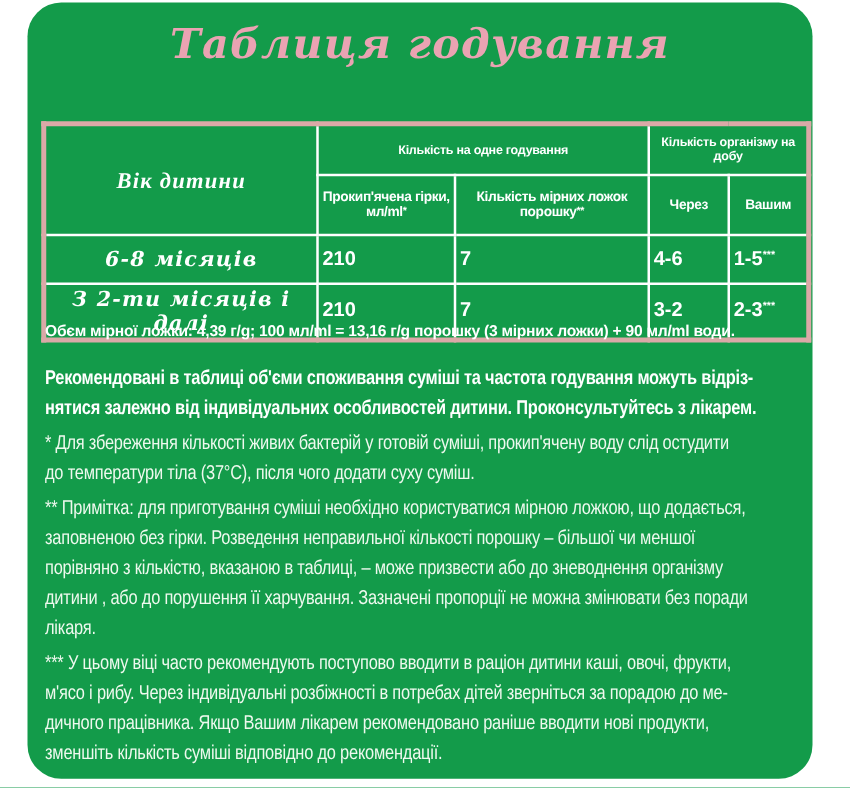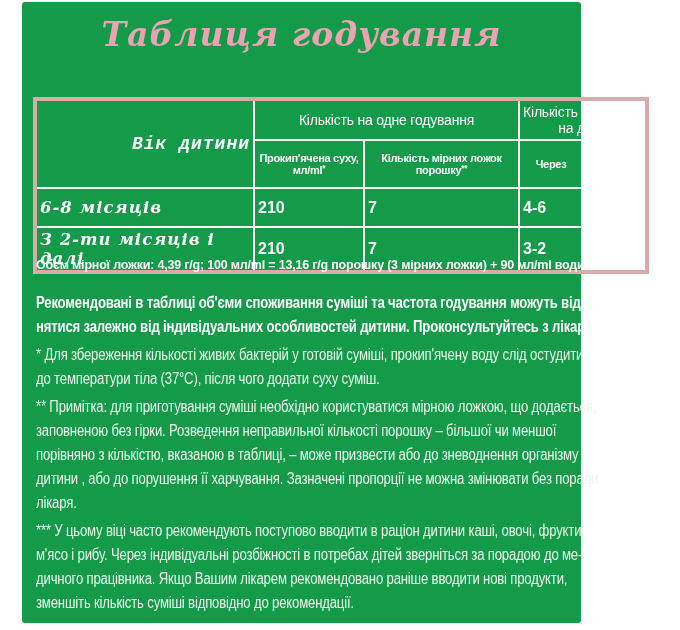--- a/index.html
+++ b/index.html
@@ -1,46 +1,46 @@
 <!DOCTYPE html>
 <html><head>
 <meta charset="utf-8">
 <style>
   html,body{margin:0;padding:0;}
   body{
     width:680px;height:630px;position:relative;background:#ffffff;
     font-family:"Liberation Sans", sans-serif;overflow:hidden;
   }
   .panel{
-    position:absolute;left:22px;top:2px;width:559px;height:621px;
-    background:#139b4a;border-radius:3px;
+    position:absolute;left:22px;top:2px;width:628px;height:621px;
+    background:#139b4a;border-radius:27px;
   }
   .title{
     position:absolute;top:13px;left:0;right:0;text-align:center;
     font-family:"DejaVu Serif", serif;font-style:italic;font-weight:bold;
     font-size:33px;color:#eaa3b2;letter-spacing:1px;
   }
   table.feed{
     position:absolute;left:11px;top:95px;width:612px;
     border-collapse:collapse;table-layout:fixed;
   }
   table.feed th, table.feed td{
     border:2px solid #ffffff;color:#ffffff;vertical-align:middle;
     padding:2px 3px;
   }
   table.feed{border:4px solid #dba9a7;}
-  th.group{font-size:14px;font-weight:normal;height:34px;letter-spacing:-0.2px;}
+  th.group{font-size:10px;font-weight:bold;height:34px;letter-spacing:-0.2px;}
   th.sub{font-size:11px;font-weight:bold;height:42px;letter-spacing:-0.3px;}
   th.agehead{
-    font-family:Liberation Mono, monospace;font-style:italic;font-weight:bold;
-    color:#efa6ae;font-size:18px;text-align:right;padding-left:34px;letter-spacing:1px;
+    font-family:Liberation Serif, serif;font-style:italic;font-weight:bold;
+    color:#efa6ae;font-size:18px;text-align:center;padding-left:34px;letter-spacing:1px;
   }
   td.age{
     font-family:"DejaVu Serif", serif;font-style:italic;font-weight:bold;
-    color:#efa6ae;font-size:16.5px;text-align:left;padding-left:28px;
+    color:#efa6ae;font-size:16.5px;text-align:center;padding-left:28px;
     height:33px;letter-spacing:1px;
   }
   td.num{font-size:16px;font-weight:bold;text-align:left;height:33px;}
   .supmark{font-size:8.5px;vertical-align:top;position:relative;top:-1px;font-weight:bold;}
   .footnote{
     position:absolute;left:14px;top:256px;width:610px;color:#ffffff;
     font-size:12.5px;font-weight:bold;letter-spacing:-0.2px;
   }
   .notes{
     position:absolute;left:14px;top:289px;width:741px;
@@ -67,21 +67,21 @@
         <col style="width:64px">
         <col style="width:64px">
     </colgroup>
     <thead>
       <tr>
         <th class="agehead" rowspan="2">Вік дитини</th>
         <th class="group" colspan="2">Кількість на одне годування</th>
         <th class="group" colspan="2">Кількість організму на добу</th>
       </tr>
       <tr>
-        <th class="sub"><span>Прокип'ячена суху, мл/ml</span><span class="supmark">*</span></th>
+        <th class="sub"><span>Прокип'ячена гірки, мл/ml</span><span class="supmark">*</span></th>
         <th class="sub"><span>Кількість мірних ложок порошку</span><span class="supmark">**</span></th>
         <th class="sub">Через</th>
         <th class="sub">Вашим</th>
       </tr>
     </thead>
     <tbody>
       <tr>
         <td class="age">6-8 місяців</td>
         <td class="num">210</td>
         <td class="num">7</td>

